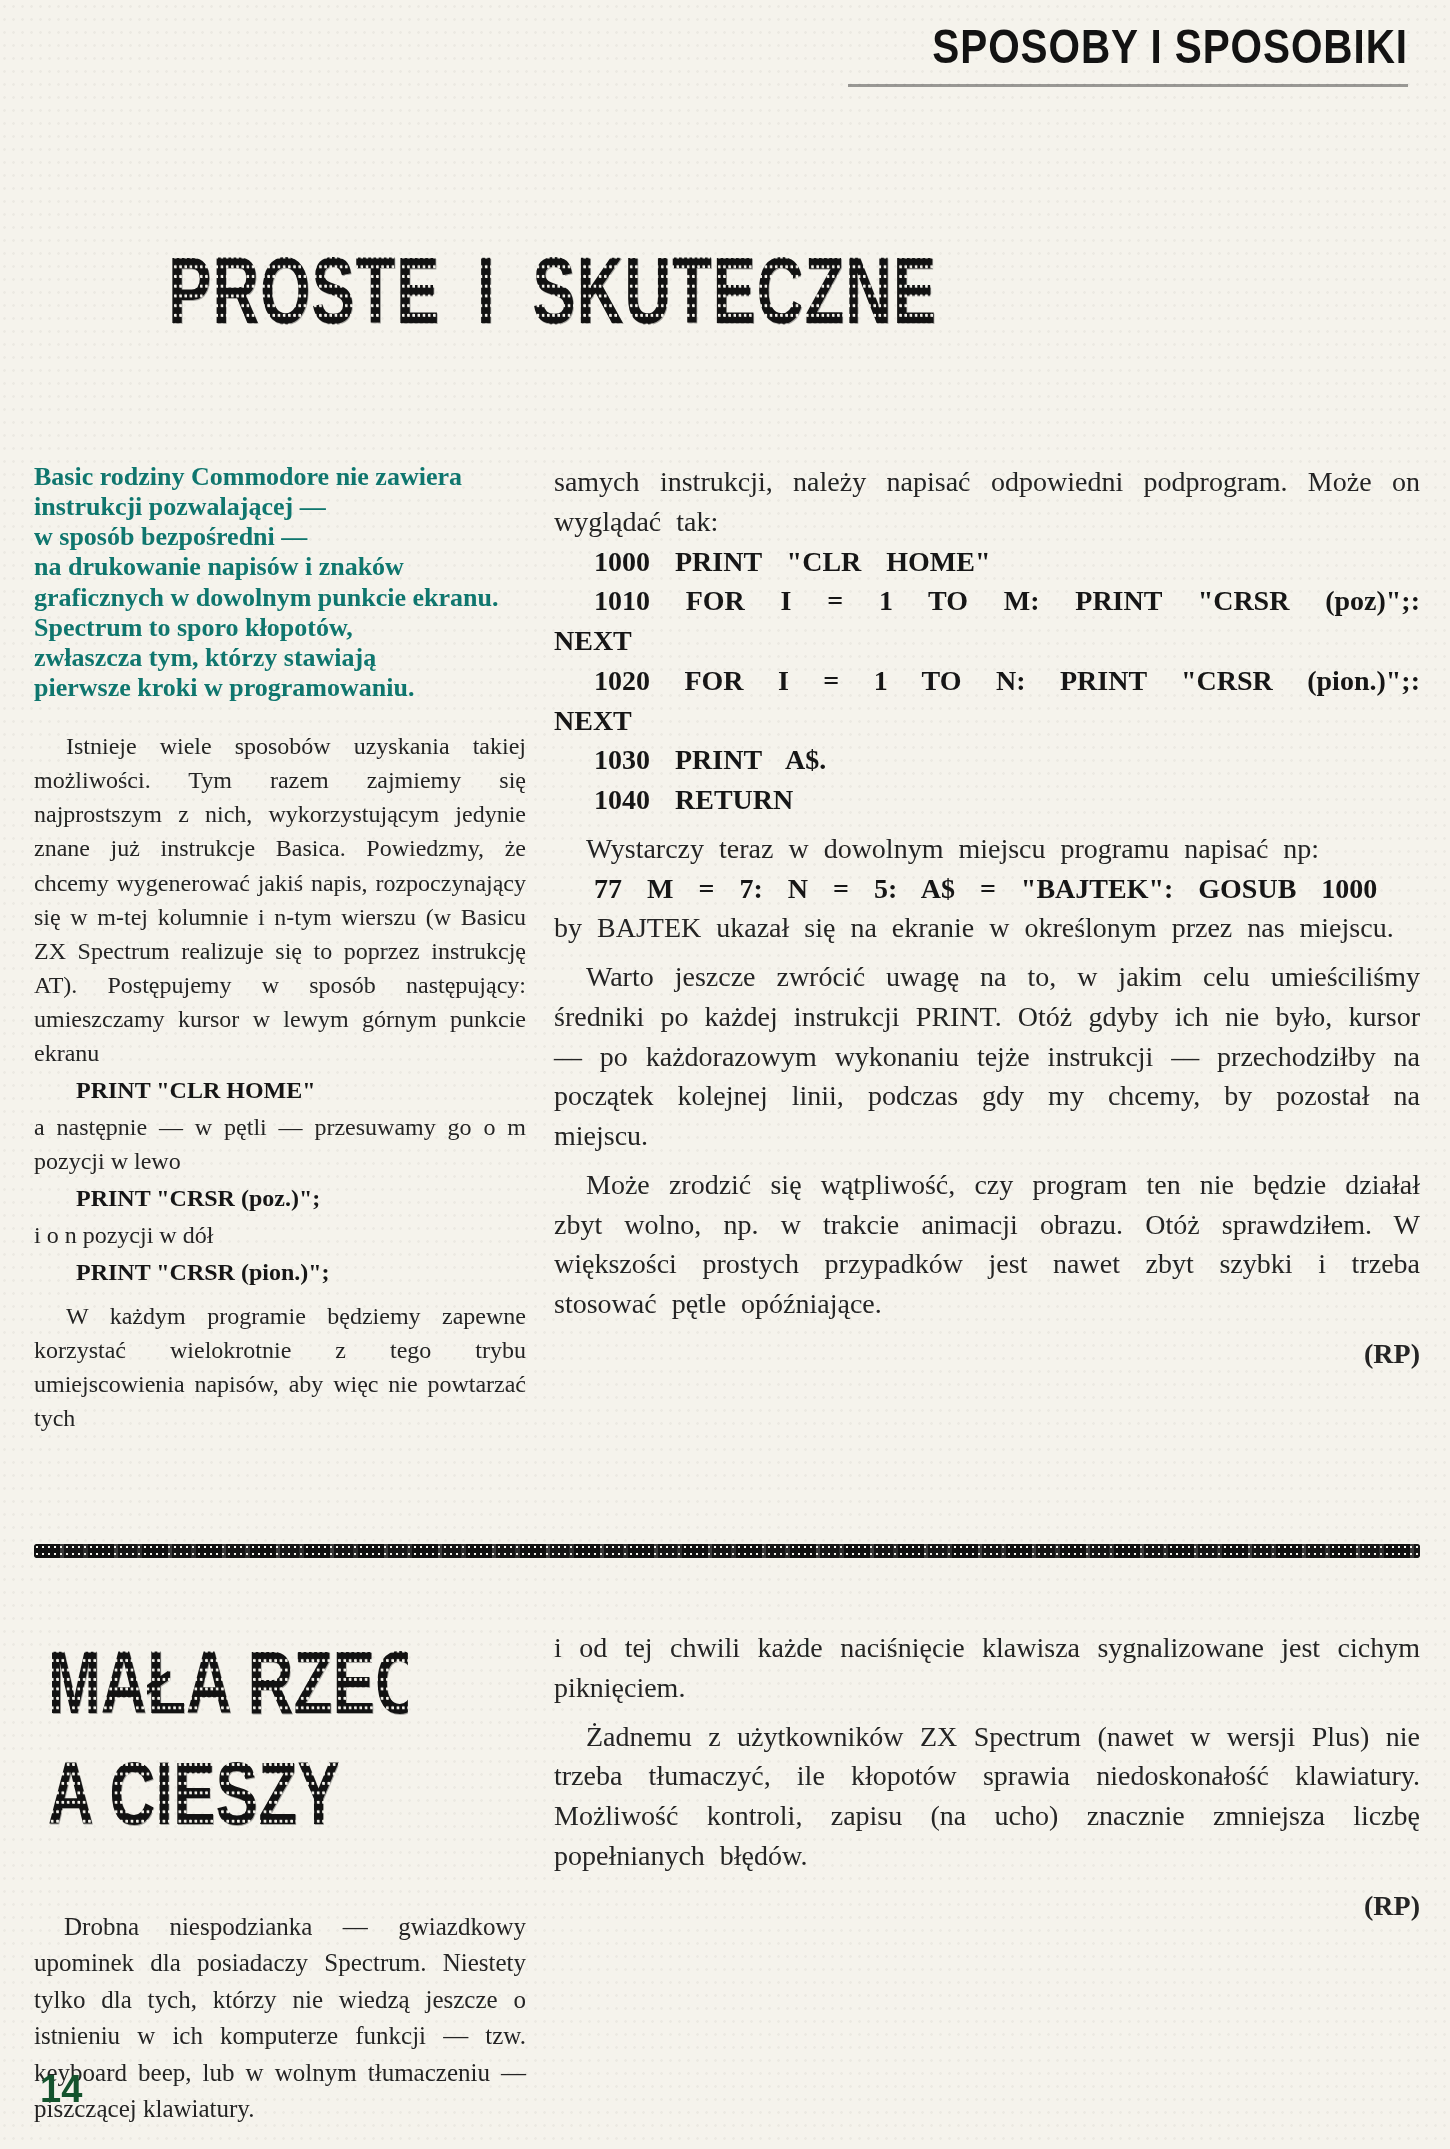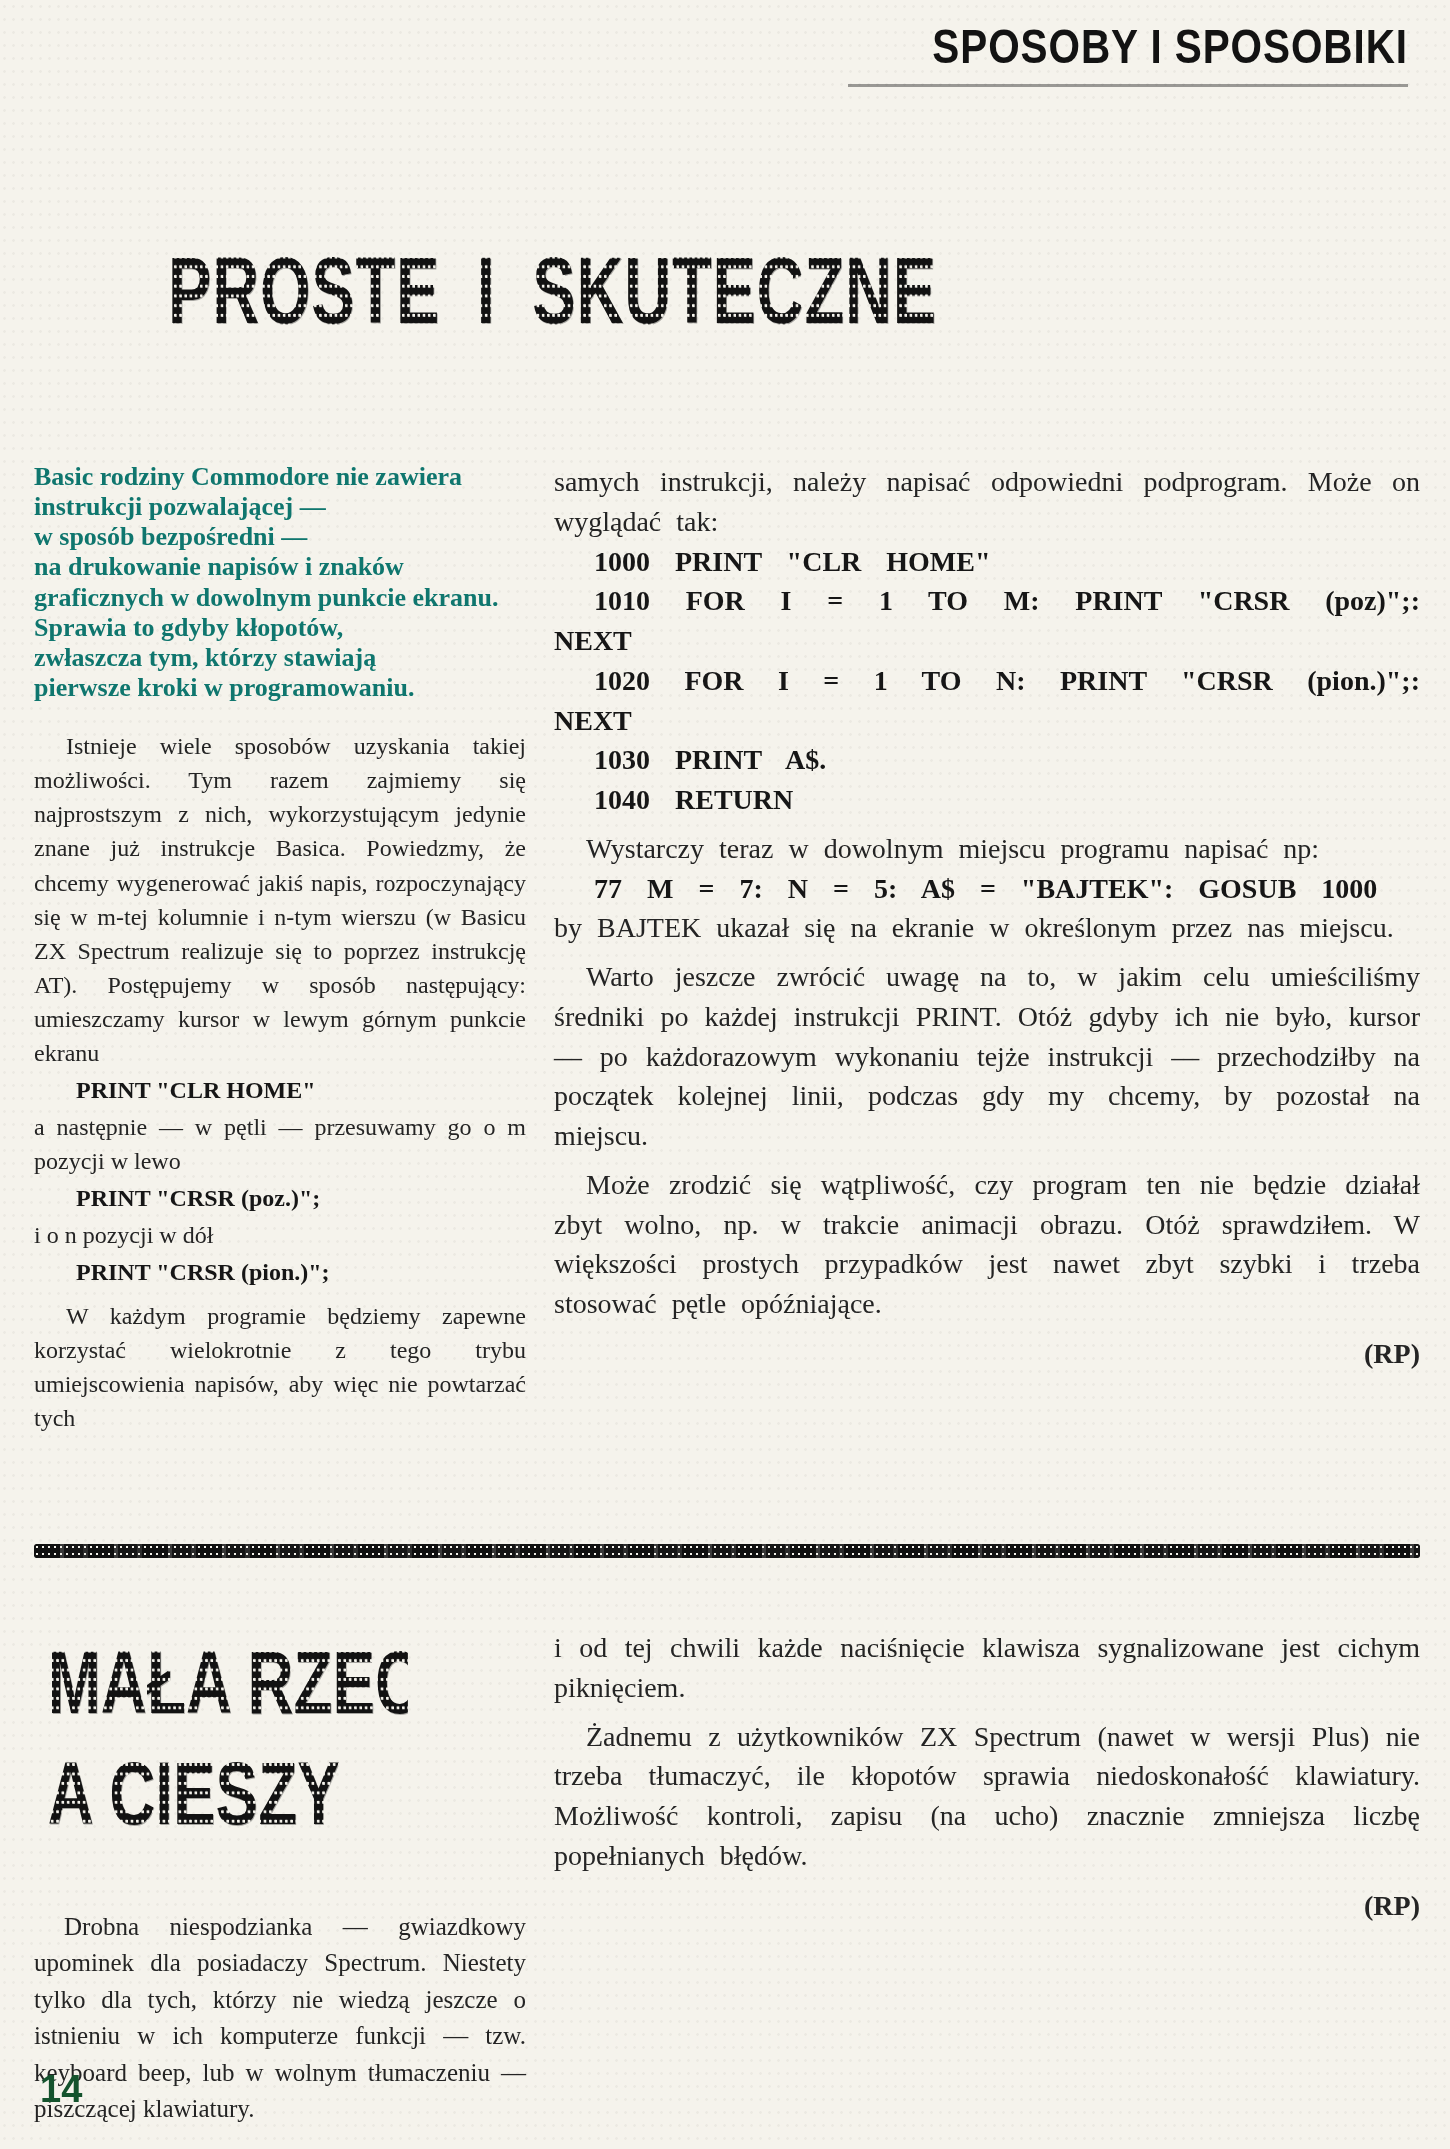--- a/index.html
+++ b/index.html
@@ -85,21 +85,21 @@
   <h1 class="title1 grunge">PROSTE I SKUTECZNE</h1>
 
   <div class="cols">
     <div class="colL">
       <div class="lead">
         <div>Basic rodziny Commodore nie zawiera</div>
         <div>instrukcji pozwalającej —</div>
         <div>w sposób bezpośredni —</div>
         <div>na drukowanie napisów i znaków</div>
         <div>graficznych w dowolnym punkcie ekranu.</div>
-        <div>Sprawia to gdyby kłopotów,</div>
+        <div>Spectrum to sporo kłopotów,</div>
         <div>zwłaszcza tym, którzy stawiają</div>
         <div>pierwsze kroki w programowaniu.</div>
       </div>
       <p class="indent">Istnieje wiele sposobów uzyskania takiej możliwości. Tym razem zajmiemy się najprostszym z nich, wykorzystującym jedynie znane już instrukcje Basica. Powiedzmy, że chcemy wygenerować jakiś napis, rozpoczynający się w m-tej kolumnie i n-tym wierszu (w Basicu ZX Spectrum realizuje się to poprzez instrukcję AT). Postępujemy w sposób następujący: umieszczamy kursor w lewym górnym punkcie ekranu</p>
       <p class="codeL">PRINT "CLR HOME"</p>
       <p>a następnie — w pętli — przesuwamy go o m pozycji w lewo</p>
       <p class="codeL">PRINT "CRSR (poz.)";</p>
       <p>i o n pozycji w dół</p>
       <p class="codeL">PRINT "CRSR (pion.)";</p>
       <p class="indent gap">W każdym programie będziemy zapewne korzystać wielokrotnie z tego trybu umiejscowienia napisów, aby więc nie powtarzać tych</p>

